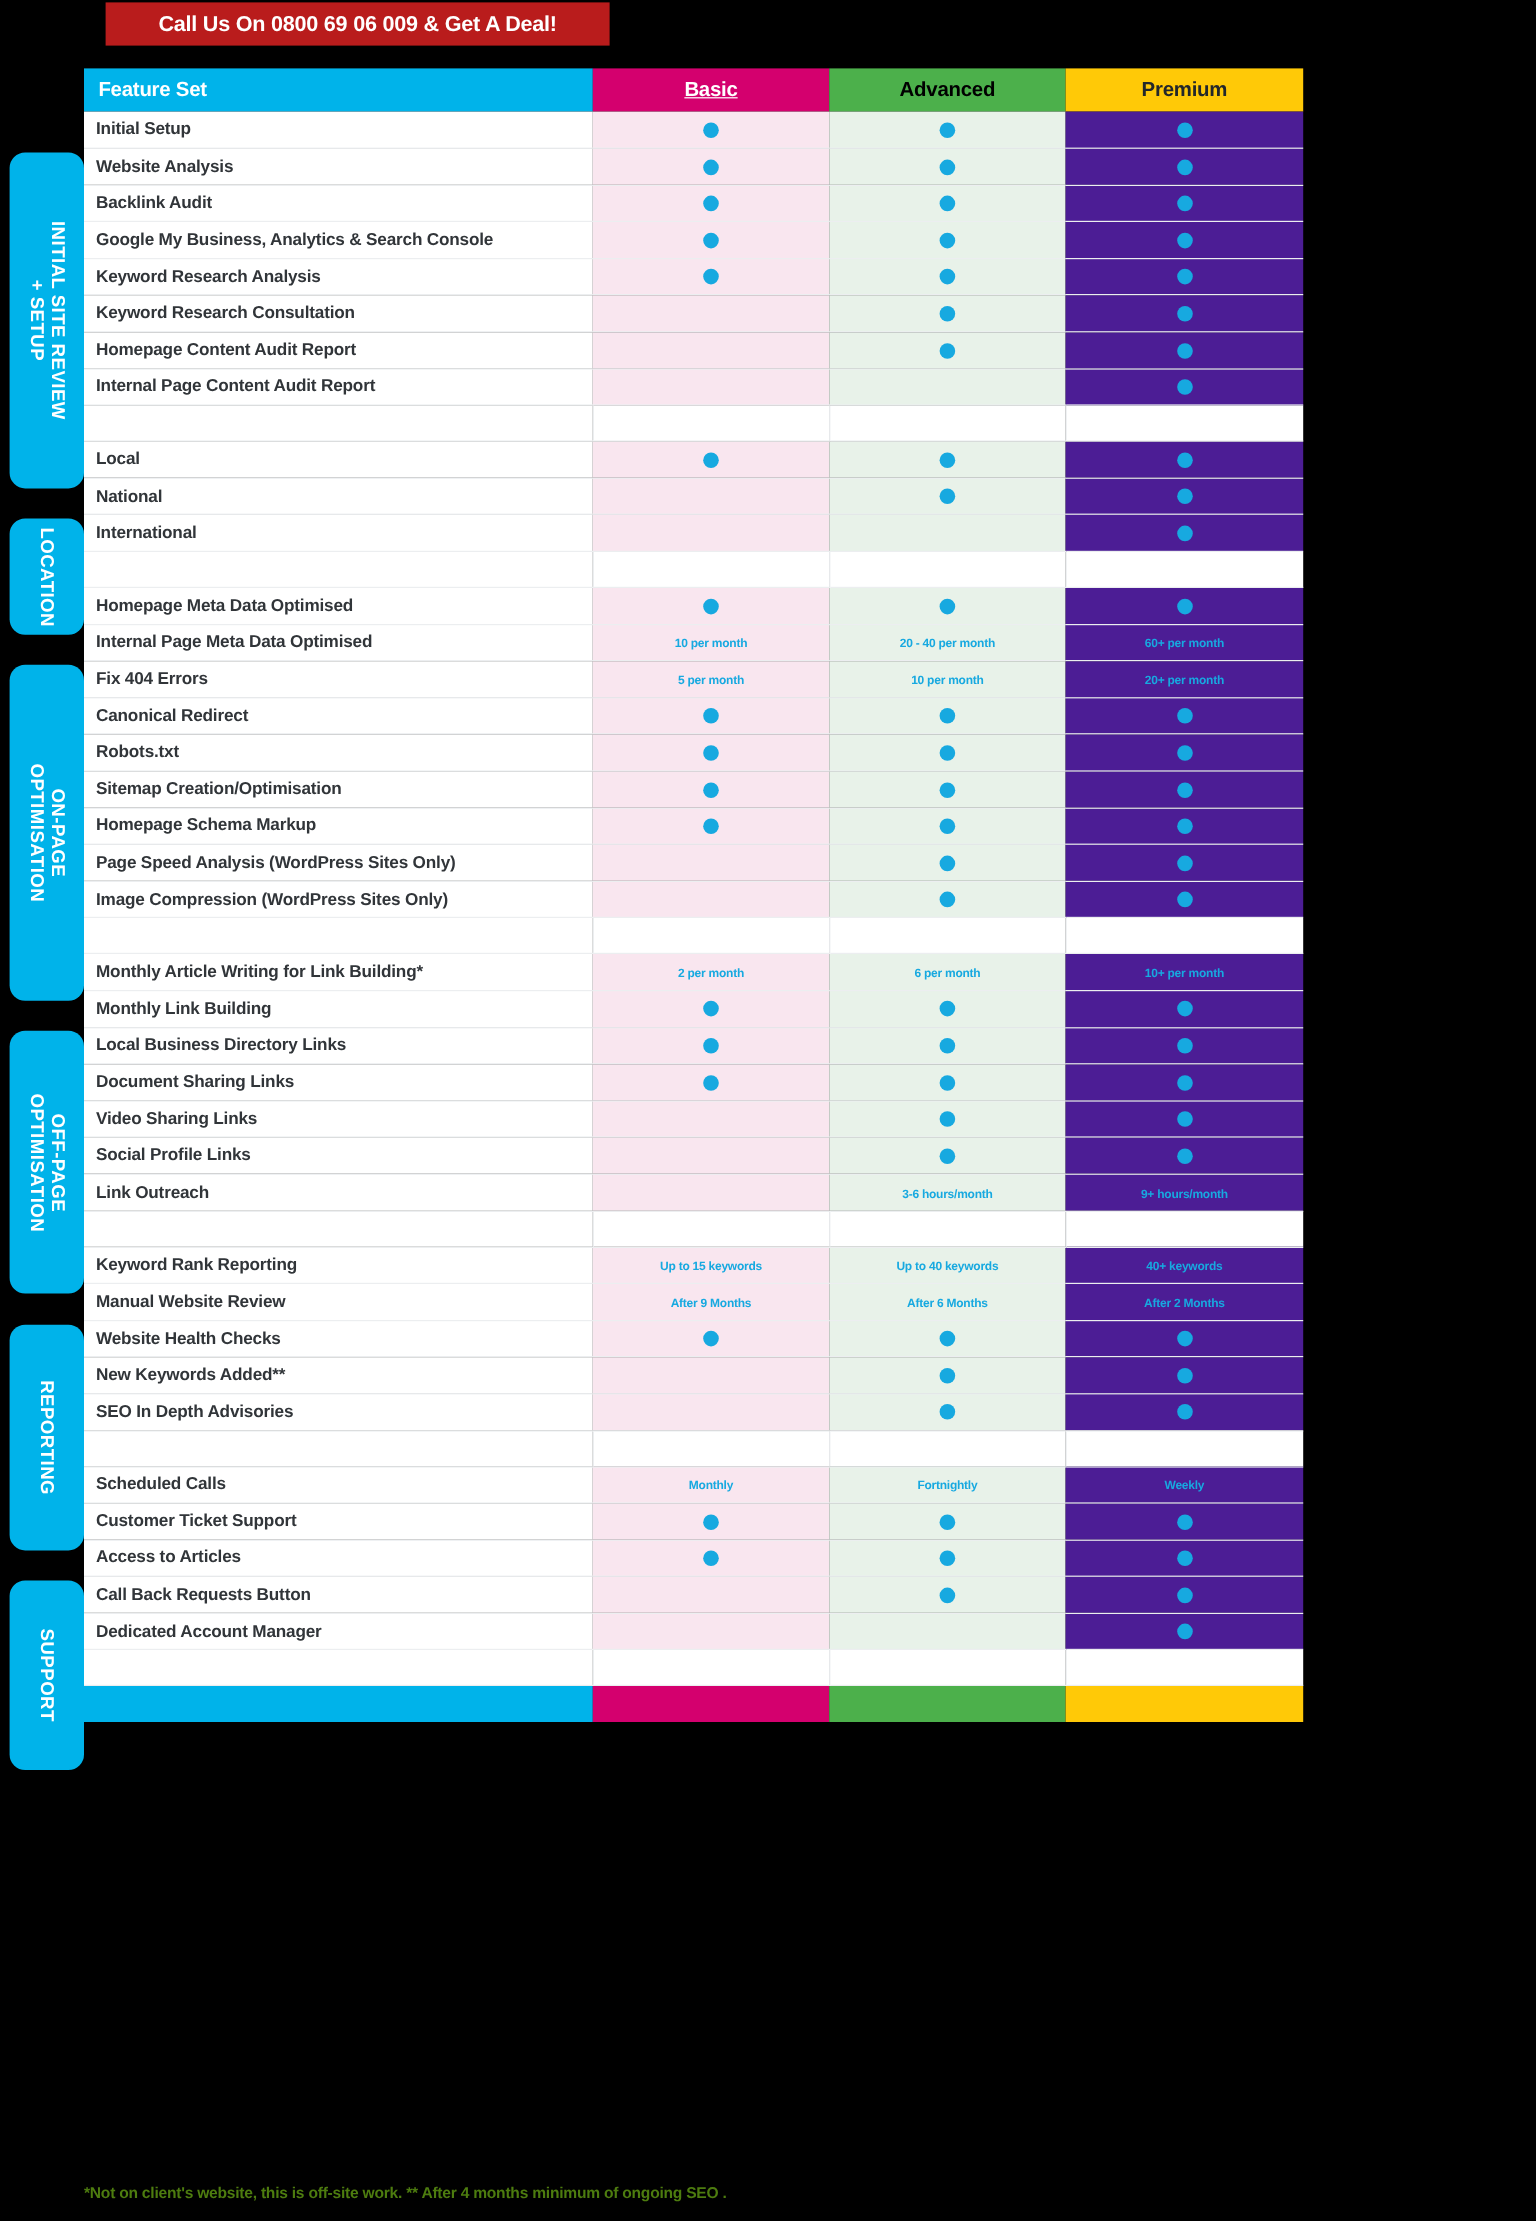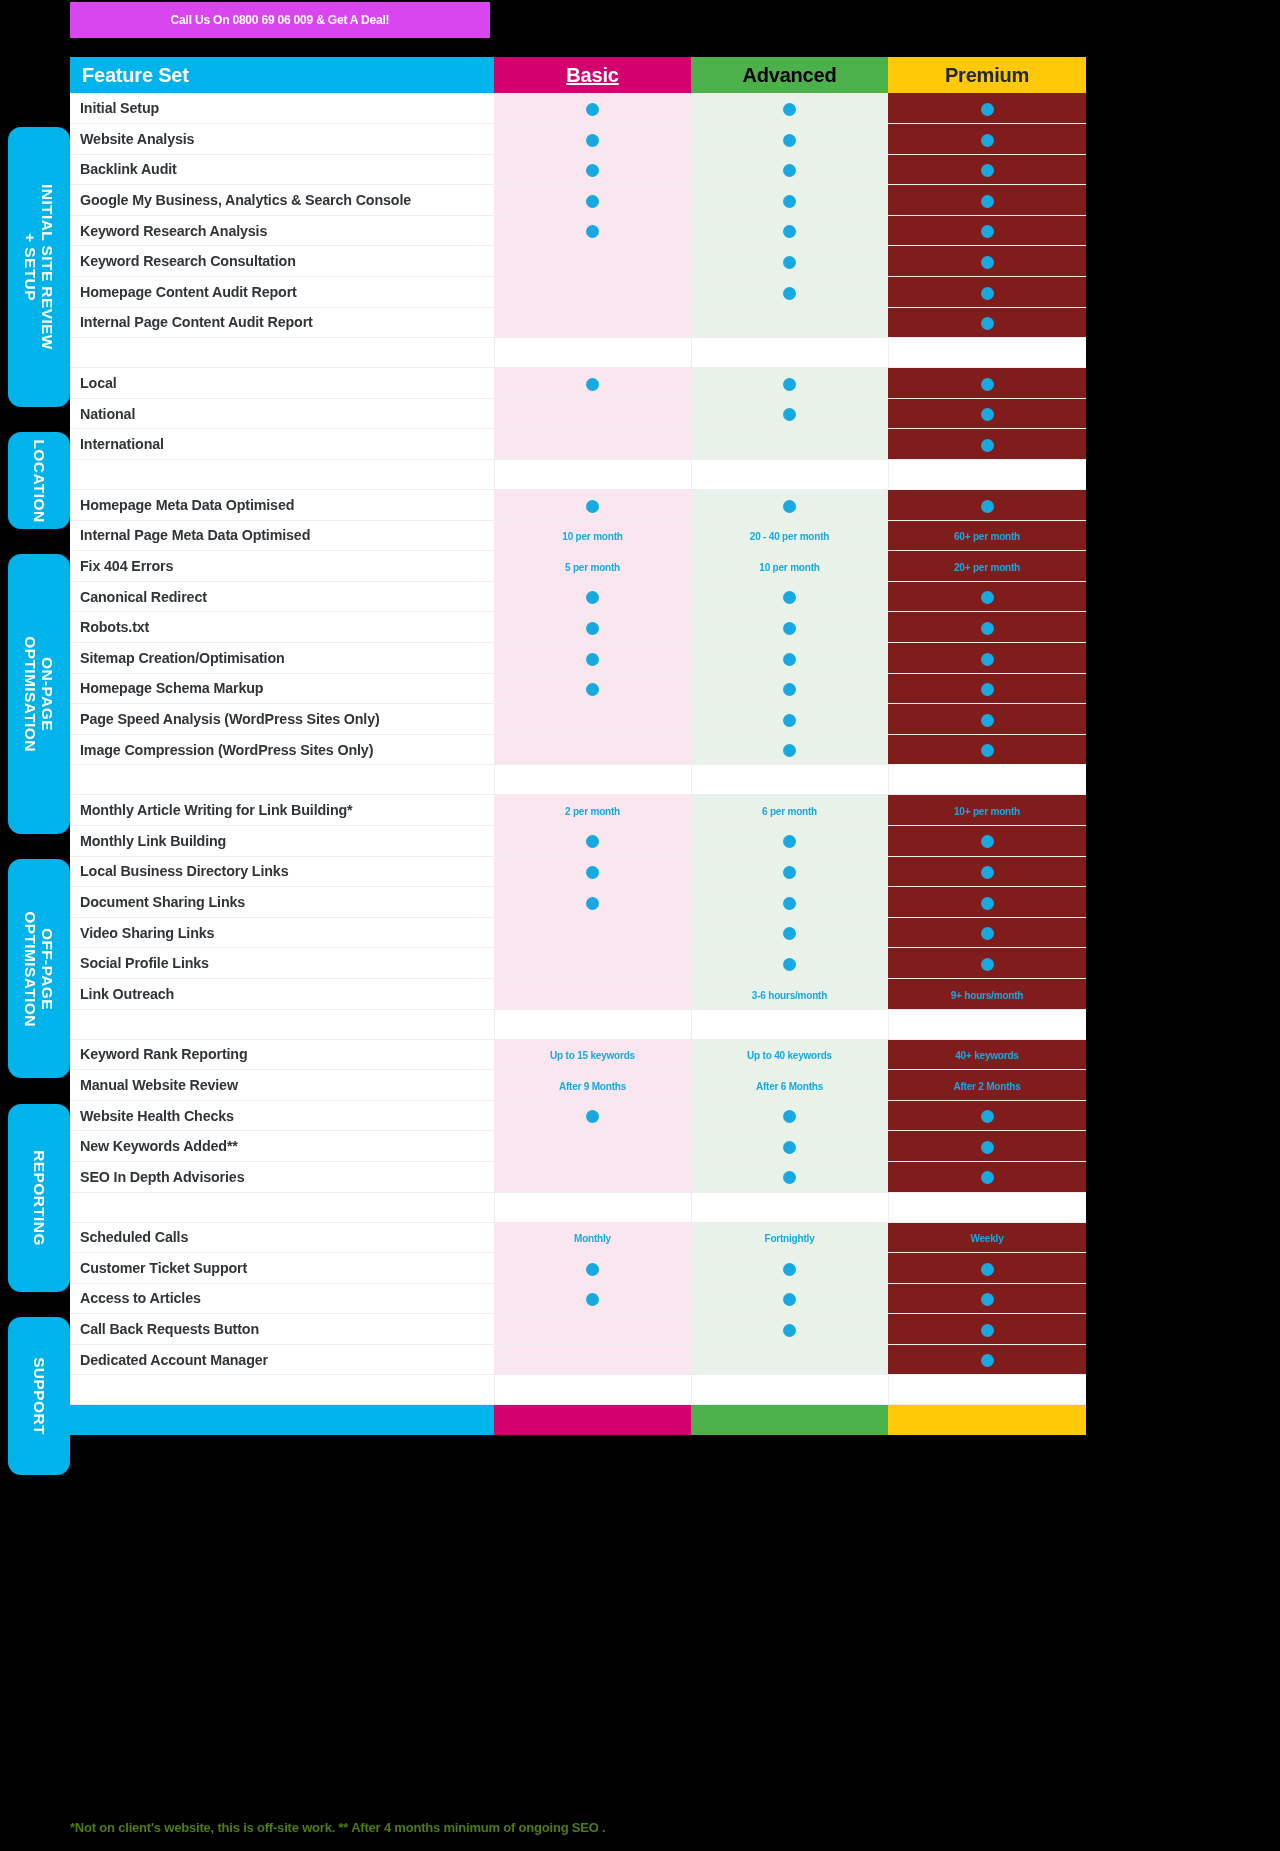--- a/index.html
+++ b/index.html
@@ -8,27 +8,27 @@
     width: 1280px;
     height: 1851px;
     background: #000000;
     font-family: "Liberation Sans", sans-serif;
     overflow: hidden;
   }
 
   
   .call-banner {
     position: absolute;
-    left: 70px;
+    left: 88px;
     top: 2px;
     width: 420px;
     height: 36px;
-    background: #d946ef;
+    background: #b91c1c;
     color: #ffffff;
-    font-size: 12px;
+    font-size: 18px;
     font-weight: bold;
     line-height: 36px;
     text-align: center;
     letter-spacing: -0.2px;
     white-space: nowrap;
   }
 
   
   .side-tabs { position: absolute; left: 4px; top: 0; width: 66px; height: 1851px; }
 
@@ -67,21 +67,21 @@
     border-collapse: collapse;
     table-layout: fixed;
   }
   table.cmp col.c-feature { width: 424px; }
   table.cmp col.c-basic   { width: 197px; }
   table.cmp col.c-adv     { width: 197px; }
   table.cmp col.c-prem    { width: 198px; }
 
   thead th {
     height: 36px;
-    font-size: 20px;
+    font-size: 17px;
     font-weight: bold;
     letter-spacing: -0.2px;
     vertical-align: middle;
   }
   th.h-feature { background: #00b3ea; color: #ffffff; text-align: left; padding-left: 12px; }
   th.h-basic   { background: #d4006e; color: #ffffff; text-align: center; text-decoration: underline; }
   th.h-adv     { background: #4cb04b; color: #000000; text-align: center; }
   th.h-prem    { background: #ffc907; color: #23272b; text-align: center; }
 
   tbody tr.feat-row { height: 30.6px; }
@@ -96,21 +96,21 @@
     font-weight: bold;
     text-align: left;
     padding-left: 10px;
     letter-spacing: -0.15px;
     white-space: nowrap;
     margin-left: 39px;
   }
   td.cell { text-align: center; }
   td.c-basic { background: #f9e6ef; }
   td.c-adv   { background: #e8f2e9; }
-  td.c-prem  { background: #7f1d1d; }
+  td.c-prem  { background: #4c1d95; }
 
   .dot {
     display: inline-block;
     width: 13px;
     height: 13px;
     border-radius: 50%;
     background: #17a9e0;
     vertical-align: middle;
   }
   .val {

